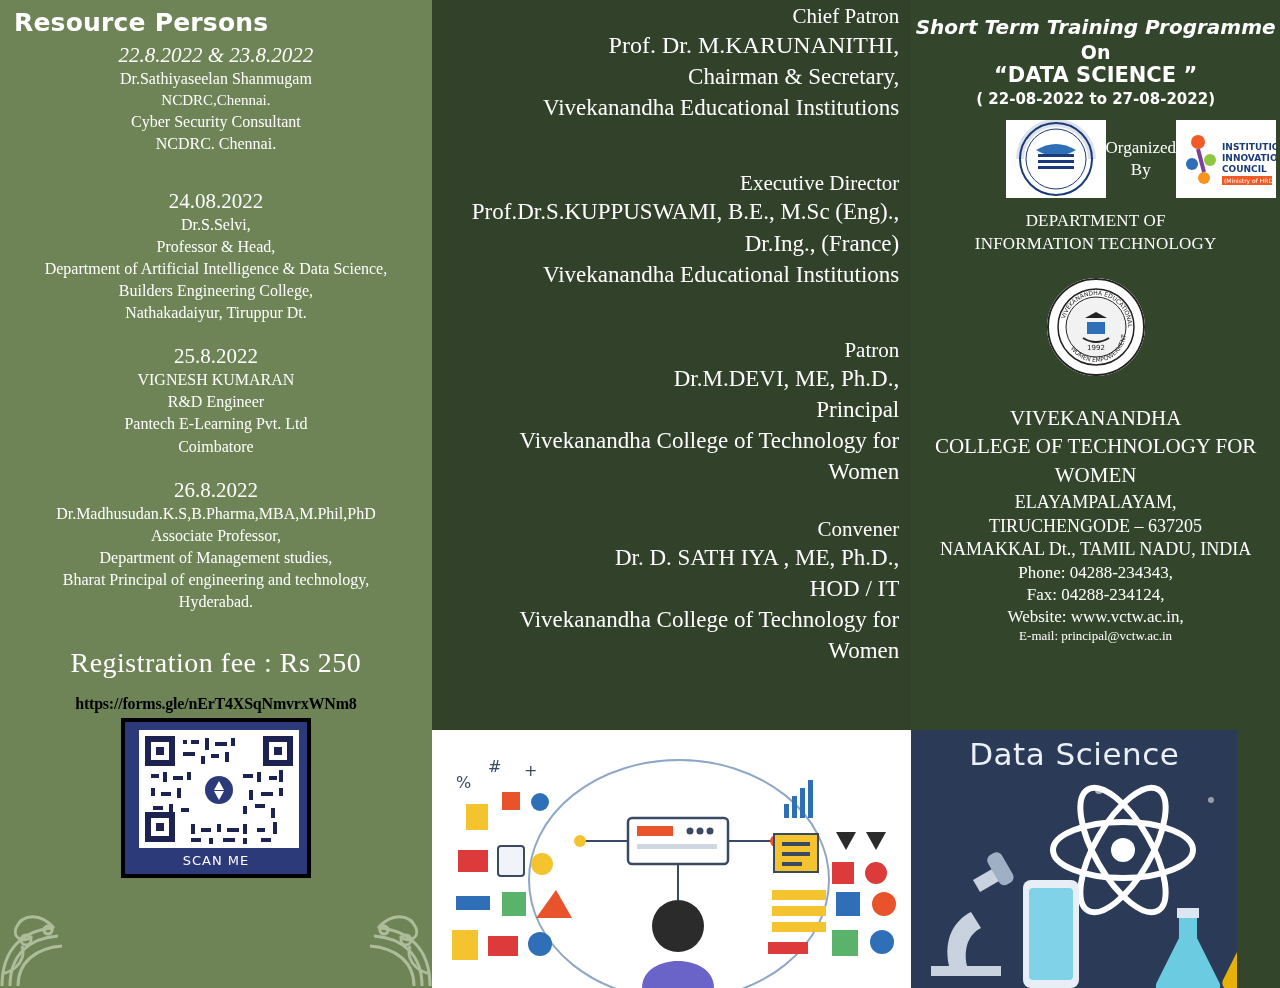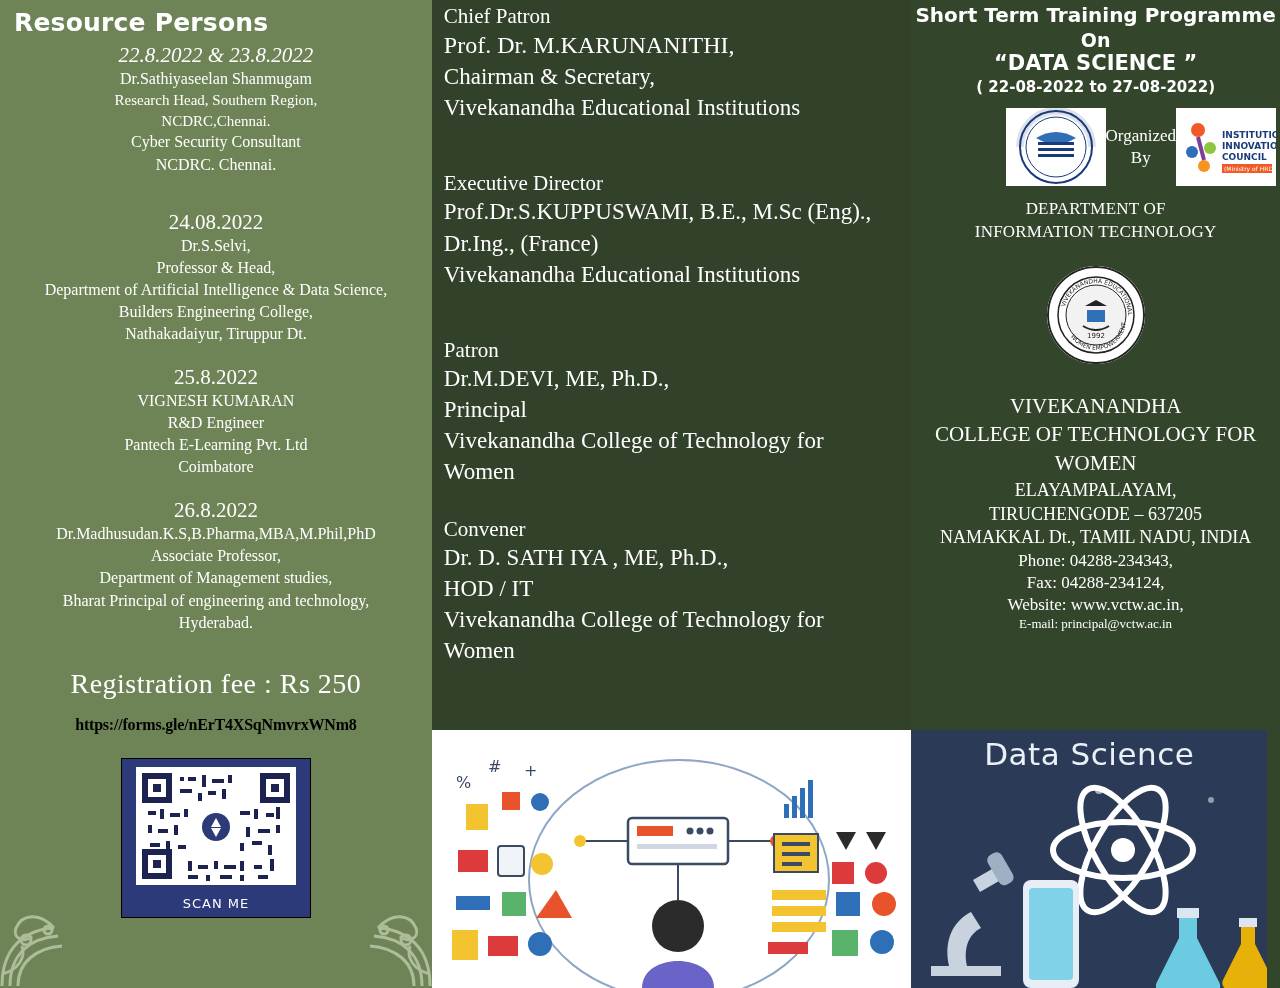--- a/index.html
+++ b/index.html
@@ -43,24 +43,24 @@
   }
   .formlink{
     font-family:Liberation Serif, serif;
     font-weight:bold;
     font-size:16px;
     color:#000000;
     margin-top:16px;
     letter-spacing:-.2px;
   }
   .qr-wrap{
-    margin:24px auto 0;
+    margin:5px auto 0;
     width:190px;height:160px;
     background:#2d3a7a;
-    border:1px solid #000000;
+    border:4px solid #000000;
     box-sizing:border-box;
     position:relative;
     overflow:hidden;
   }
   .qr-inner{
     position:absolute;left:14px;top:8px;
     width:160px;height:118px;
     background:#ffffff;
   }
   .qr-cell{position:absolute;background:#1c2350;}
@@ -87,21 +87,21 @@
     position:absolute;bottom:0;width:110px;height:110px;
     opacity:.85;
   }
   .corner.left{left:0;}
   .corner.right{right:0;}
   
   .panel2{
     width:494px;height:988px;
     background:#31412a;
     color:#ffffff;
-    text-align:left;
+    text-align:right;
     position:relative;
     box-sizing:border-box;
   }
   .p2-text{ padding:0 12px; }
   .role{ font-size:21px; margin-top:4px; }
   .name{ font-size:23px; line-height:1.35; }
   .name.big{ font-size:24px; }
   .p2-gap{ height:44px; }
   .p2-img{
     position:absolute;left:0;bottom:0;
@@ -116,21 +116,22 @@
     color:#ffffff;
     text-align:center;
     position:relative;
     box-sizing:border-box;
   }
   .p3-head{
     font-family:"DejaVu Sans", sans-serif;
     font-weight:bold;
     font-size:20px;
     line-height:1.35;
-    padding-top:2px;
+    padding-top:14px;
+    font-style:italic;
   }
   .p3-on{ font-family:"DejaVu Sans", sans-serif; font-weight:bold; font-size:19px; }
   .p3-ds{ font-family:"DejaVu Sans", sans-serif; font-weight:bold; font-size:21px; }
   .p3-dates{ font-family:"DejaVu Sans", sans-serif; font-weight:bold; font-size:15px; margin-top:3px;}
   .logos-row{
     display:flex;align-items:center;justify-content:flex-end;
     margin-top:12px;padding:0 4px;
   }
   .logo-box{
     width:100px;height:78px;background:#ffffff;
@@ -142,21 +143,21 @@
   .seal{
     margin:22px auto 0;
     width:98px;height:98px;border-radius:50%;
     background:#ffffff;position:relative;overflow:hidden;
   }
   .inst{ font-size:21px;line-height:1.35;margin-top:28px; }
   .addr{ font-size:18px;line-height:1.32;margin-top:2px; }
   .contact{ font-size:17px;line-height:1.3; }
   .email{ font-size:13px; }
   .p3-img{
-    position:absolute;left:0;bottom:0;width:356px;height:258px;
+    position:absolute;left:0;bottom:0;width:326px;height:258px;
     background:#2b3b57;overflow:hidden;
   }
   .ds-title{
     position:absolute;top:6px;left:0;right:0;
     text-align:center;color:#eaf0f7;
     font-family:"DejaVu Sans", sans-serif;
     font-size:31px;letter-spacing:.5px;
   }
 </style>
 </head>
@@ -165,21 +166,20 @@
 <div class="brochure">
 
   <div class="panel1">
     <div class="p1-title">Resource Persons</div>
 
     <div class="p1-block">
 
       <div>
         <div class="dt">22.8.2022 &amp; 23.8.2022</div>
         <div class="ln">Dr.Sathiyaseelan Shanmugam</div>
-        <div class="ln small">Research Head, Southern Region,</div>
         <div class="ln small">NCDRC,Chennai.</div>
         <div class="ln">Cyber Security Consultant</div>
         <div class="ln">NCDRC. Chennai.</div>
       </div>
 
       <div class="gap"></div>
       <div class="gap"></div>
 
       <div>
         <div class="dt" style="font-style:normal">24.08.2022</div>

